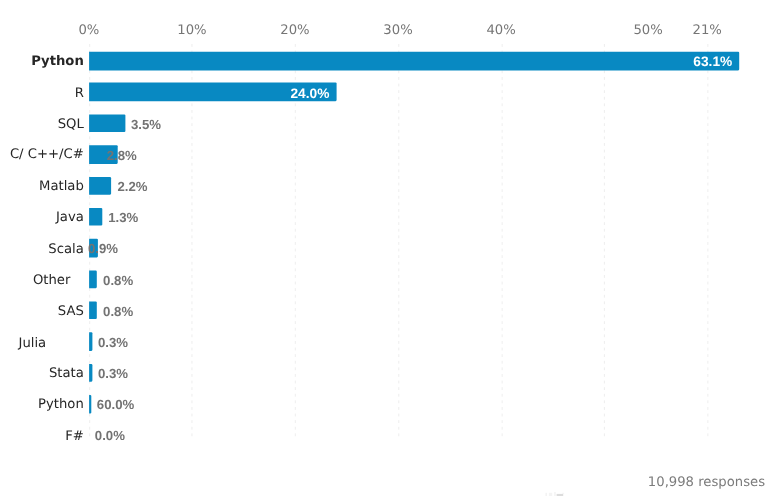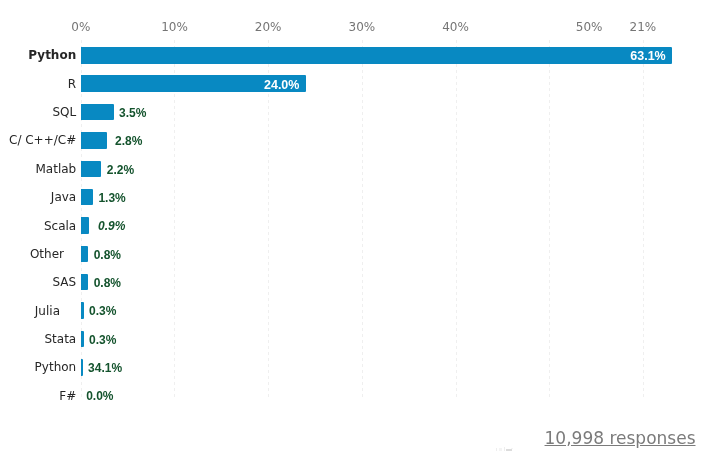--- a/index.html
+++ b/index.html
@@ -14,24 +14,24 @@
   .axis-label{position:absolute;font-family:"DejaVu Sans",sans-serif;font-size:12px;color:#757575;
     transform:translateX(-50%);white-space:nowrap;line-height:12px;}
 
   .cat-label{position:absolute;font-family:"DejaVu Sans",sans-serif;font-size:12px;color:#262626;text-align:right;
     white-space:nowrap;line-height:12px;}
 
   .bar{position:absolute;background:#0889c2;border-radius:0 1px 1px 0;}
 
   .val{position:absolute;font-family:"Liberation Sans",sans-serif;font-size:12px;font-weight:bold;white-space:nowrap;line-height:12px;}
   .val.inside{color:#ffffff;font-size:12.5px;}
-  .val.outside{color:#14532d;}
+  .val.outside{color:#737373;}
 
   .footnote{position:absolute;right:8.5px;top:431.5px;font-family:"DejaVu Sans",sans-serif;
-    font-size:17px;color:#7b7b7b;white-space:nowrap;line-height:12px;text-decoration:underline;}
+    font-size:12px;color:#7b7b7b;white-space:nowrap;line-height:12px;}
 
   
   .clipped-mark{position:absolute;left:495px;top:447px;width:18px;height:4px;overflow:hidden;}
   .clipped-mark i{display:block;position:absolute;background:#eeeeee;}
   .clipped-mark i:nth-child(1){left:1px;top:1px;width:1px;height:3px;}
   .clipped-mark i:nth-child(2){left:4px;top:1px;width:3px;height:3px;background:#f4f4f4;}
   .clipped-mark i:nth-child(3){left:9px;top:0px;width:1px;height:4px;}
   .clipped-mark i:nth-child(4){left:11px;top:2px;width:6px;height:2px;background:#dcdcdc;}
   .clipped-mark i:nth-child(5){left:16px;top:1px;width:2px;height:1px;background:#f4f4f4;}
 </style>
@@ -62,45 +62,45 @@
       <div class="bar" style="left: 80.8px; top: 47.1px; width: 591.121px; height: 16.6px;"></div>
       <div class="val inside" style="top: 50.2px; left: auto; right: 38.2792px;">63.1%</div>
       <div class="cat-label" style="right: 627.8px; top: 77.75px;">R</div>
       <div class="bar" style="left: 80.8px; top: 75.45px; width: 224.832px; height: 16.6px;"></div>
       <div class="val inside" style="top: 78.55px; left: auto; right: 404.568px;">24.0%</div>
       <div class="cat-label" style="right: 627.8px; top: 106.1px;">SQL</div>
       <div class="bar" style="left: 80.8px; top: 103.8px; width: 32.788px; height: 16.6px;"></div>
       <div class="val outside" style="top: 106.9px; left: 118.988px;">3.5%</div>
       <div class="cat-label" style="right: 627.8px; top: 134.45px;">C/ C++/C#</div>
       <div class="bar" style="left: 80.8px; top: 132.15px; width: 26.2304px; height: 16.6px;"></div>
-      <div class="val outside" style="top: 135.25px; left: 115px;">2.8%</div>
+      <div class="val outside" style="top: 135.25px; left: 97px;">2.8%</div>
       <div class="cat-label" style="right: 627.8px; top: 162.8px; text-align: center;">Matlab</div>
       <div class="bar" style="left: 80.8px; top: 160.5px; width: 20.6096px; height: 16.6px;"></div>
       <div class="val outside" style="top: 163.6px; left: 106.81px;">2.2%</div>
       <div class="cat-label" style="right: 627.8px; top: 191.15px;">Java</div>
       <div class="bar" style="left: 80.8px; top: 188.85px; width: 12.1784px; height: 16.6px;"></div>
       <div class="val outside" style="top: 191.95px; left: 98.3784px;">1.3%</div>
       <div class="cat-label" style="right: 627.8px; top: 219.5px; margin-left: 25px;">Scala</div>
       <div class="bar" style="left: 80.8px; top: 217.2px; width: 8.4312px; height: 16.6px;"></div>
-      <div class="val outside" style="top: 220.3px; left: 98px; font-style: italic;">0.9%</div>
+      <div class="val outside" style="top: 220.3px; left: 80px;">0.9%</div>
       <div class="cat-label" style="right: 640px; top: 247.85px; text-align: right;">Other</div>
       <div class="bar" style="left: 80.8px; top: 245.55px; width: 7.4944px; height: 16.6px;"></div>
       <div class="val outside" style="top: 248.65px; left: 93.6944px;">0.8%</div>
       <div class="cat-label" style="right: 627.8px; top: 276.2px;">SAS</div>
       <div class="bar" style="left: 80.8px; top: 273.9px; width: 7.4944px; height: 16.6px;"></div>
       <div class="val outside" style="top: 277px; left: 93.6944px;">0.8%</div>
-      <div class="cat-label" style="right: 644px; top: 304.55px;">Julia</div>
+      <div class="cat-label" style="right: 662px; top: 304.55px;">Julia</div>
       <div class="bar" style="left: 80.8px; top: 302.25px; width: 2.8104px; height: 16.6px;"></div>
       <div class="val outside" style="top: 305.35px; left: 89.0104px;">0.3%</div>
       <div class="cat-label" style="right: 627.8px; top: 332.9px; text-align: right;">Stata</div>
       <div class="bar" style="left: 80.8px; top: 330.6px; width: 2.8104px; height: 16.6px;"></div>
       <div class="val outside" style="top: 333.7px; left: 89.0104px;">0.3%</div>
       <div class="cat-label" style="right: 627.8px; top: 361.25px;">Python</div>
       <div class="bar" style="left: 80.8px; top: 358.95px; width: 1.8736px; height: 16.6px;"></div>
-      <div class="val outside" style="top: 362.05px; left: 88.0736px;">34.1%</div>
+      <div class="val outside" style="top: 362.05px; left: 88.0736px;">60.0%</div>
       <div class="cat-label" style="right: 627.8px; top: 389.6px;">F#</div>
       <div class="val outside" style="top: 390.4px; left: 86.2px;">0.0%</div>
     </div>
   <div class="footnote">10,998 responses</div>
   <div class="clipped-mark">
       <i></i>
       <i></i>
       <i></i>
       <i></i>
       <i></i>

